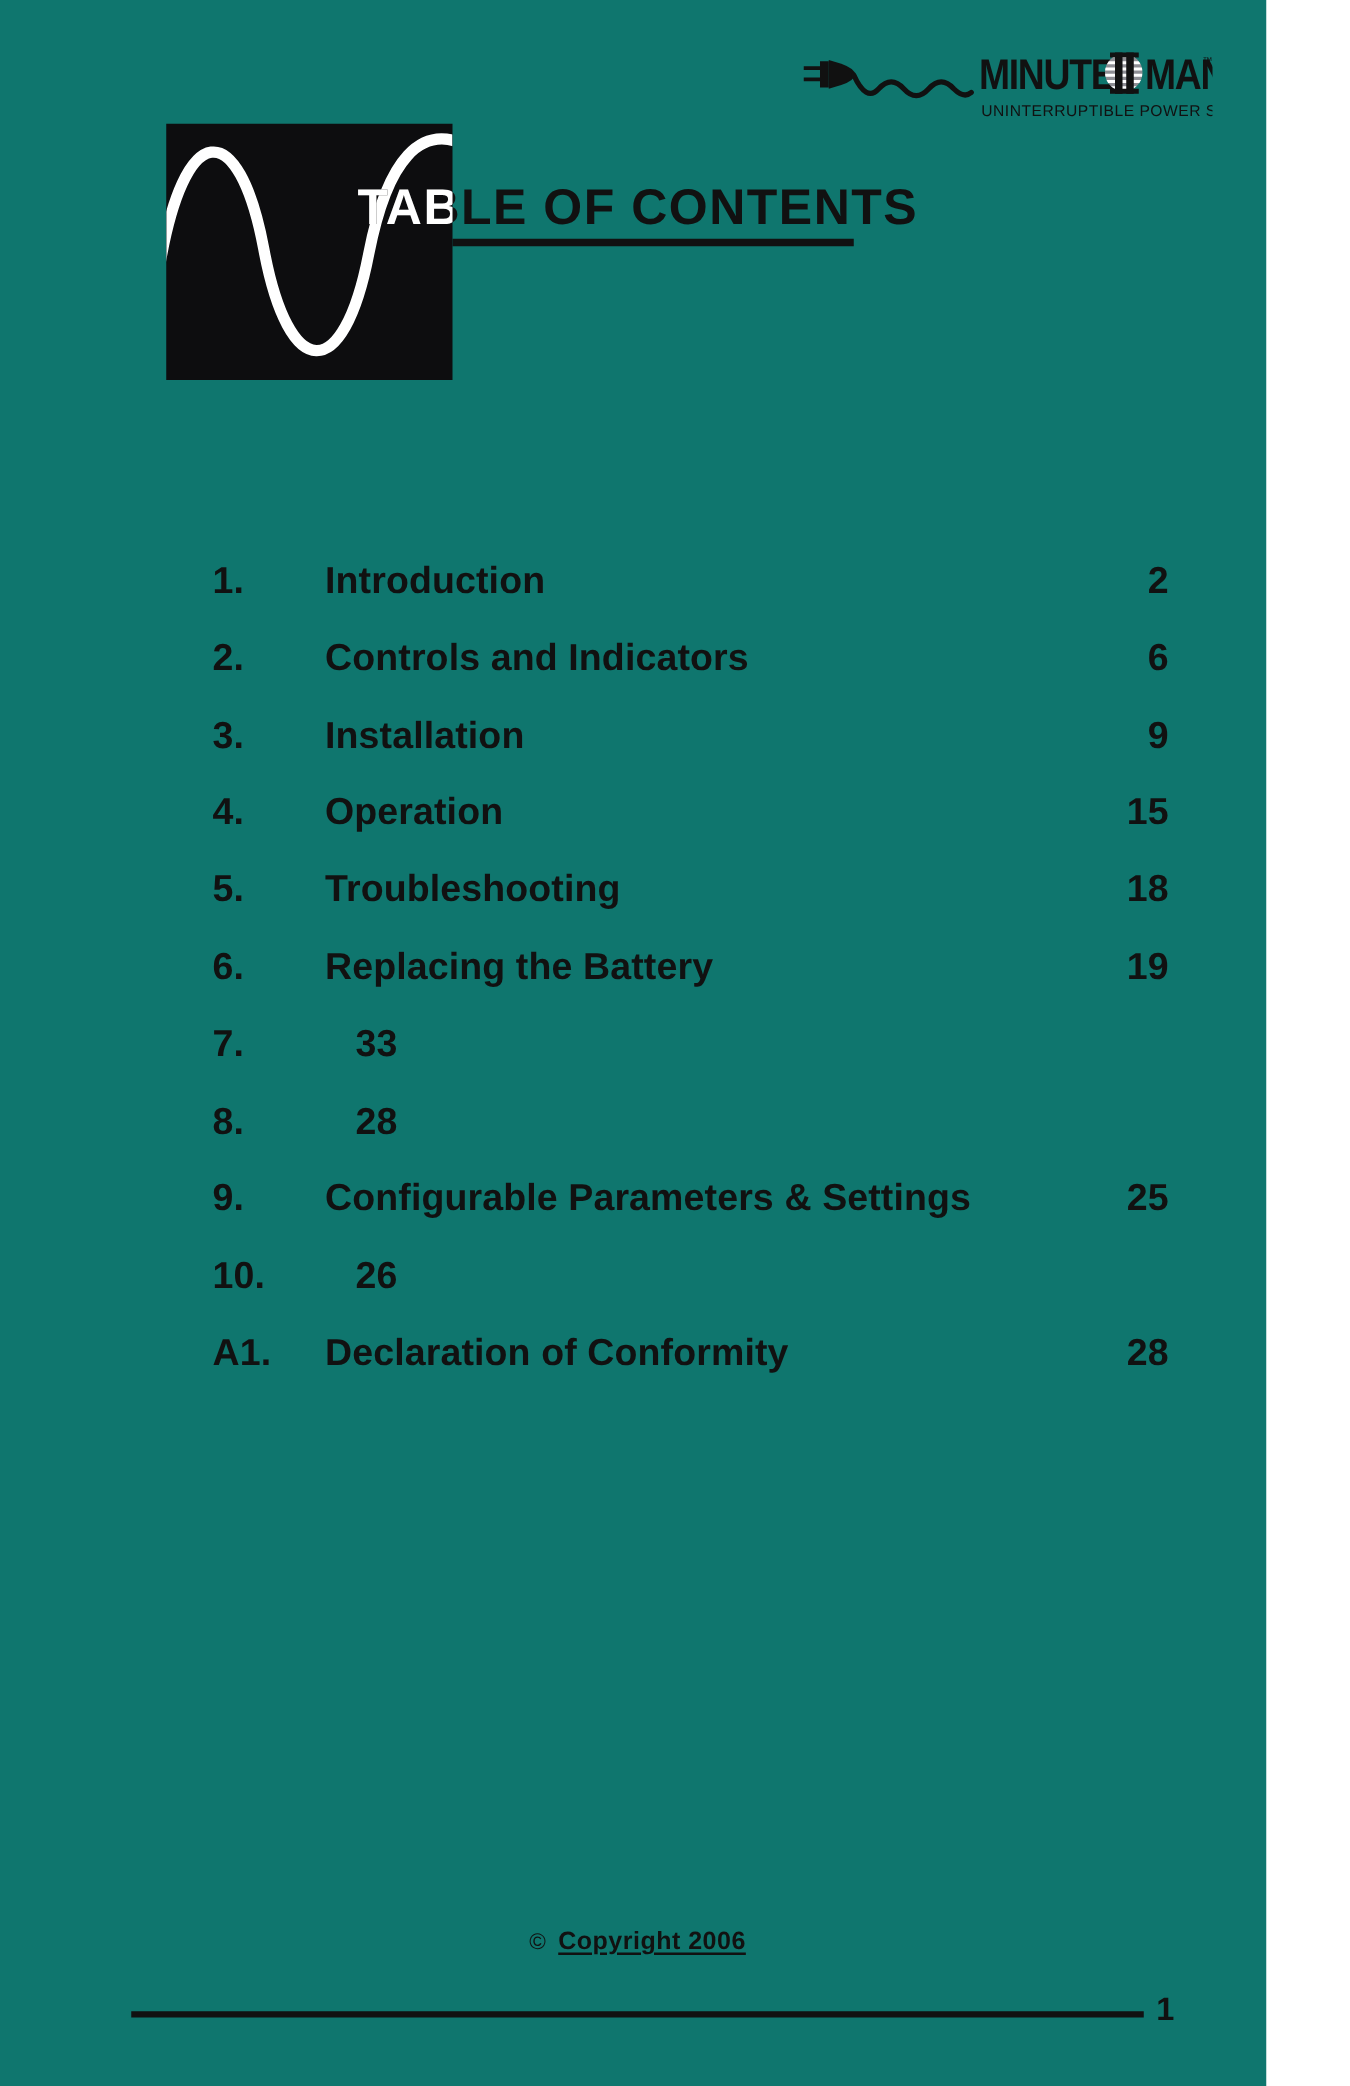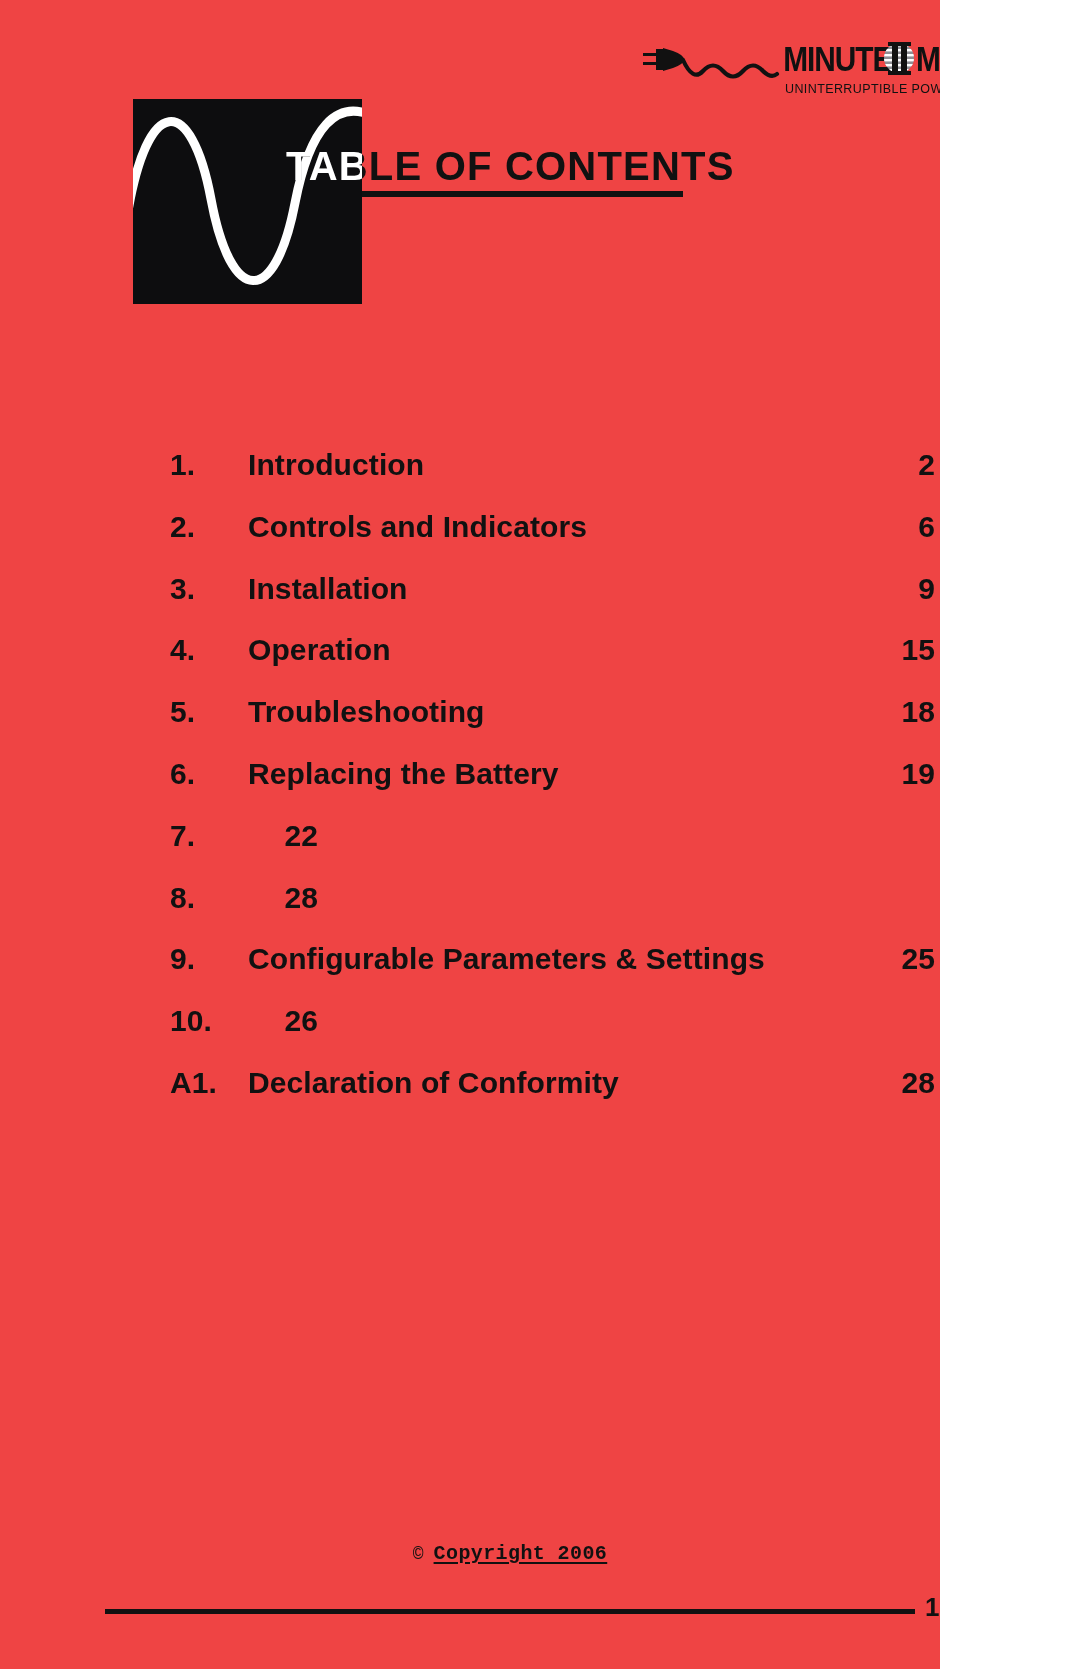--- a/index.html
+++ b/index.html
@@ -6,23 +6,23 @@
     margin: 0;
     padding: 0;
     background: #ffffff;
   }
   body {
     font-family: "Liberation Sans", sans-serif;
     color: #111111;
   }
   .page {
     position: relative;
-    width: 940px;
+    width: 1013px;
     height: 1669px;
-    background: #ef4444;
+    background: #0f766e;
     overflow: hidden;
   }
 
   
   .brand-logo {
     position: absolute;
     left: 640px;
     top: 38px;
     width: 330px;
     height: 62px;
@@ -116,38 +116,38 @@
     letter-spacing: 0.1px;
   }
   .toc-num {
     width: 78px;
     flex: 0 0 78px;
     text-align: left;
   }
   .toc-title {
     flex: 1 1 auto;
     text-align: left;
+    margin-left: 12px;
   }
   .toc-page {
     width: 70px;
     flex: 0 0 70px;
     text-align: right;
   }
 
   
   .copyright {
     position: absolute;
     left: 0;
     top: 1542px;
     width: 1020px;
     text-align: center;
     font-size: 20px;
     font-weight: bold;
     color: #111111;
-    font-family: Liberation Mono, monospace;
   }
   .copyright .c-sym {
     font-weight: normal;
     font-size: 18px;
     margin-right: 10px;
   }
   .copyright .c-text {
     text-decoration: underline;
     text-underline-offset: 3px;
     letter-spacing: 0.4px;
@@ -258,21 +258,21 @@
       <span class="toc-title">Troubleshooting</span>
       <span class="toc-page">18</span>
     </div>
     <div class="toc-row">
       <span class="toc-num">6.</span>
       <span class="toc-title">Replacing the Battery</span>
       <span class="toc-page">19</span>
     </div>
     <div class="toc-row">
       <span class="toc-num">7.</span>
-      <span class="toc-page">22</span>
+      <span class="toc-page">33</span>
     </div>
     <div class="toc-row">
       <span class="toc-num">8.</span>
       <span class="toc-page">28</span>
     </div>
     <div class="toc-row">
       <span class="toc-num">9.</span>
       <span class="toc-title">Configurable Parameters &amp; Settings</span>
       <span class="toc-page">25</span>
     </div>

